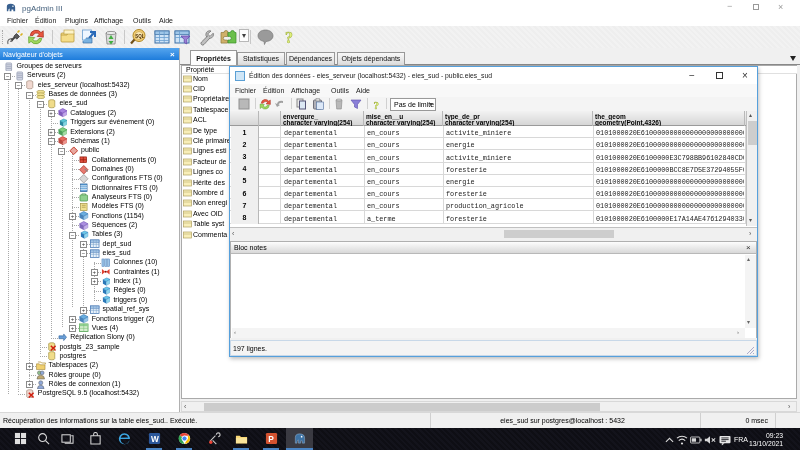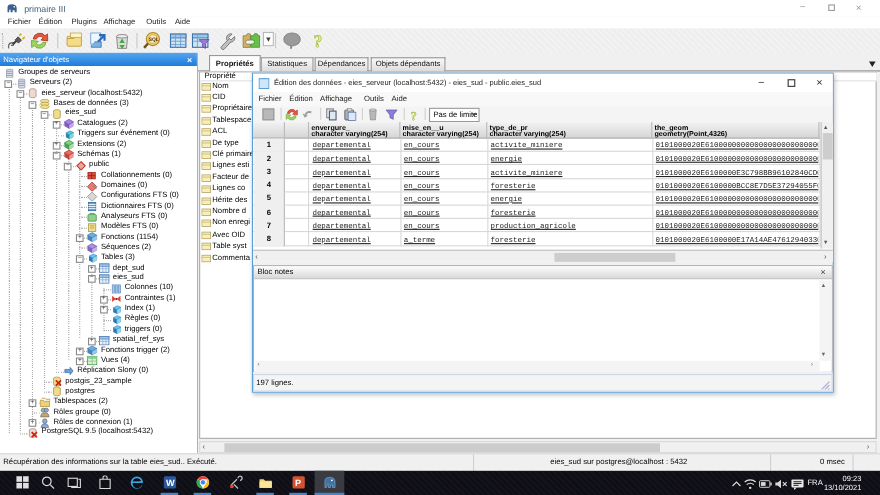--- a/index.html
+++ b/index.html
@@ -1,25 +1,25 @@
 <!DOCTYPE html>
 <html><head><meta charset="utf-8">
 <style>
 * { margin:0; padding:0; box-sizing:border-box; }
 html,body { width:800px; height:450px; overflow:hidden; }
 body { font-family:"Liberation Sans", sans-serif; position:relative; background:#f0f0f0; -webkit-font-smoothing:antialiased; }
 .abs { position:absolute; }
-.mono { font-family:"Liberation Mono", monospace;text-decoration:underline; }
+.mono { font-family:"Liberation Mono", monospace; }
 </style></head><body>
 <div class="abs" style="left:0;top:0;width:800px;height:15px;background:#ffffff;">
     <svg class="abs" style="left:5px;top:2px" width="12" height="12" viewBox="0 0 13 13">
       <path d="M2 10 L2 5 Q2 2 6 2 Q11 2 11 6 L11 10 L9 10 L9 8 L7 8 L7 10 L5 10 L5 7 Q3.5 7 3.5 10 Z" fill="#39608f"></path>
       <circle cx="8.6" cy="4.6" r="0.8" fill="#fff"></circle>
     </svg>
-    <div class="abs" style="left:22px;top:3.5px;font-size:8px;color:#44607c;">primaire III</div>
+    <div class="abs" style="left:22px;top:3.5px;font-size:8px;color:#44607c;">pgAdmin III</div>
     <div class="abs" style="left:727px;top:1px;font-size:9px;color:#9a9a9a;">−</div>
     <div class="abs" style="left:753px;top:4px;width:6px;height:6px;border:1px solid #9a9a9a;"></div>
     <div class="abs" style="left:778px;top:1.5px;font-size:9px;color:#9a9a9a;">×</div>
   </div>
 <div class="abs" style="left:0;top:15px;width:800px;height:11px;background:#ffffff;">
 <div class="abs" style="left:7px;top:1.5px;font-size:7px;color:#1a1a1a;">Fichier</div>
 <div class="abs" style="left:35px;top:1.5px;font-size:7px;color:#1a1a1a;">Édition</div>
 <div class="abs" style="left:65px;top:1.5px;font-size:7px;color:#1a1a1a;">Plugins</div>
 <div class="abs" style="left:94px;top:1.5px;font-size:7px;color:#1a1a1a;">Affichage</div>
 <div class="abs" style="left:133px;top:1.5px;font-size:7px;color:#1a1a1a;">Outils</div>

